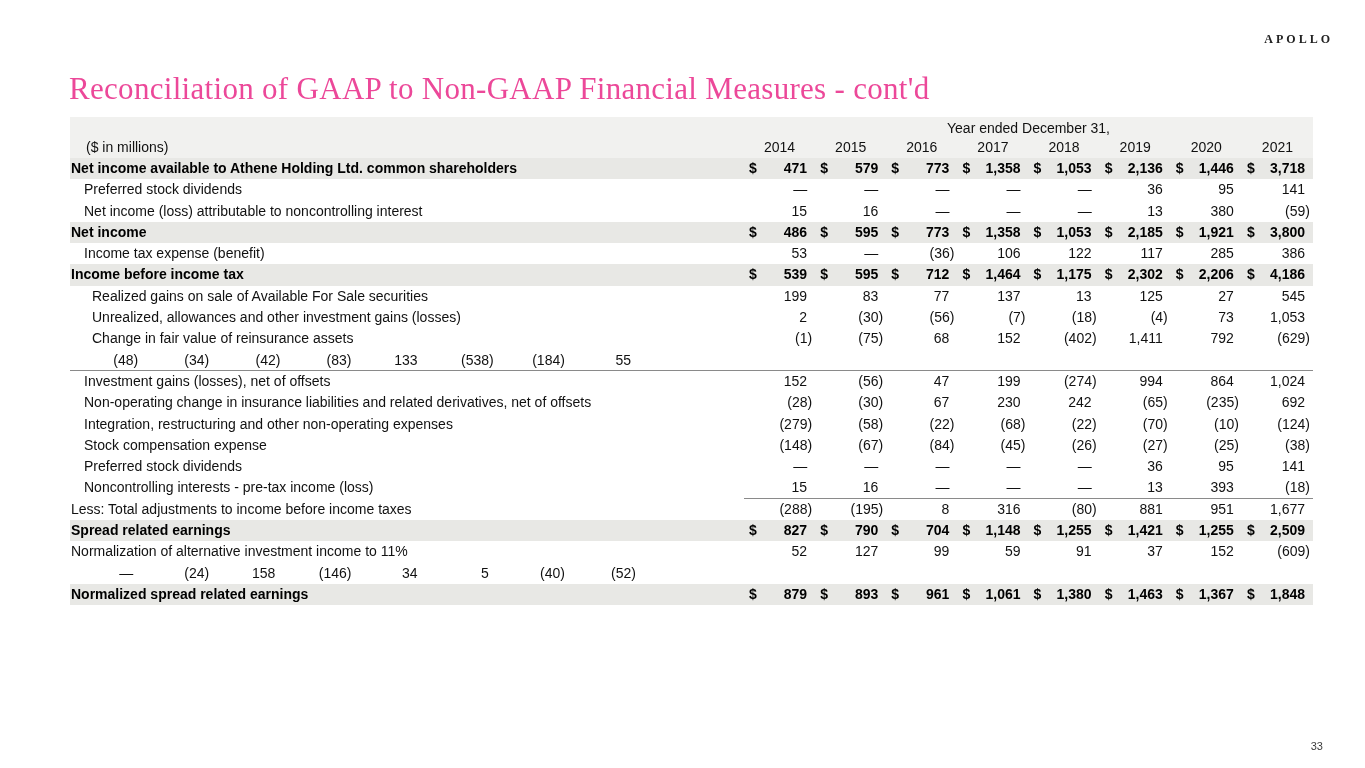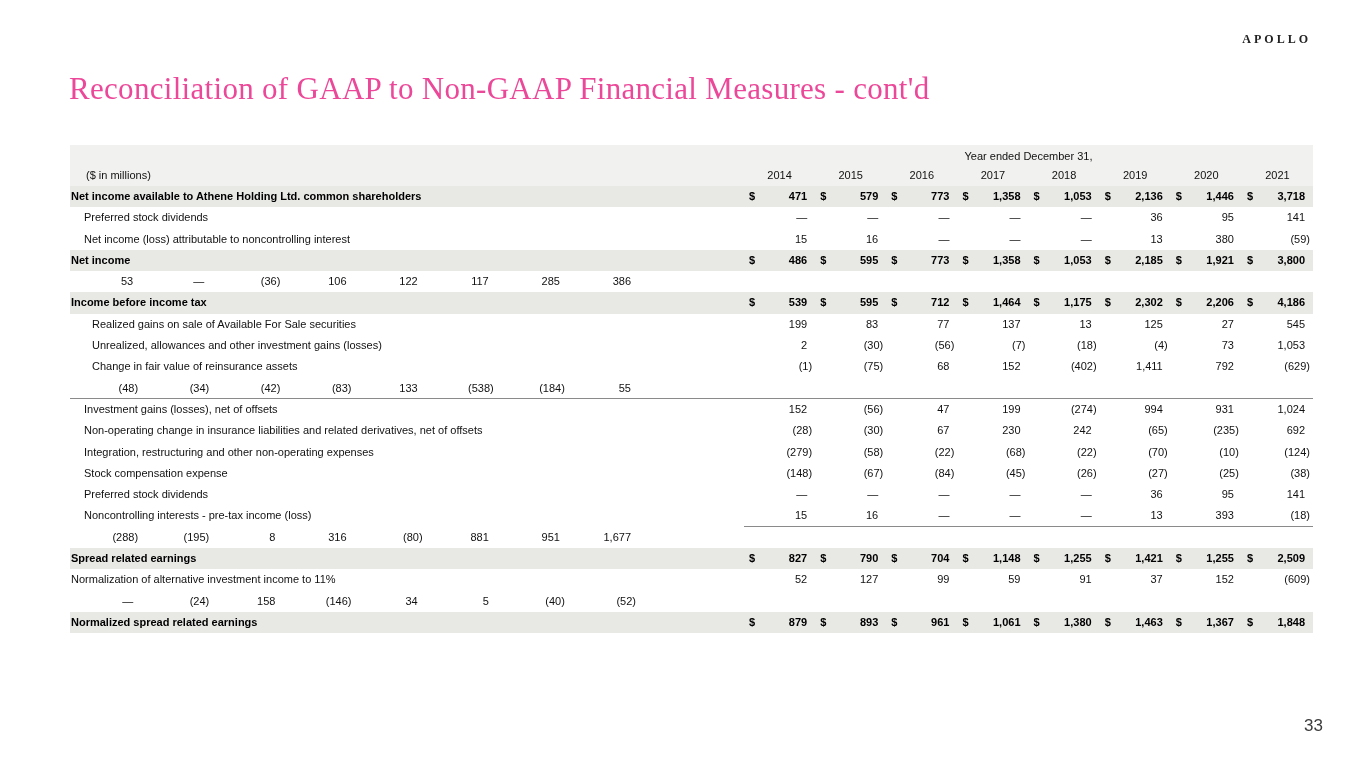--- a/index.html
+++ b/index.html
@@ -7,27 +7,27 @@
     position:relative;width:1365px;height:768px;background:#ffffff;
     font-family:"Liberation Sans",sans-serif;overflow:hidden;color:#111;
     --header-bg:#f1f1ef;--total-bg:#e8e8e5;--rule:#8a8a8a;
   }
   .title{
     position:absolute;left:69px;top:51px;
     font-family:"Liberation Serif",serif;font-size:31px;font-weight:400;
     color:#ec4899;white-space:nowrap;letter-spacing:0.3px;margin-top:20px;
   }
   .logo{
-    position:absolute;top:32px;right:54px;
+    position:absolute;top:32px;right:32px;
     font-family:"Liberation Serif",serif;font-size:12px;font-weight:700;
     letter-spacing:3px;color:#222;
   }
-  .page-num{position:absolute;right:42px;bottom:32px;font-size:17px;color:#3c3c3c;}
+  .page-num{position:absolute;right:42px;bottom:16px;font-size:11px;color:#3c3c3c;}
 
-  .fin-table{position:absolute;left:70px;top:117px;width:1243px;font-size:11px;line-height:21px;margin-top:28px;}
+  .fin-table{position:absolute;left:70px;top:117px;width:1243px;font-size:14px;line-height:21px;}
   .thead{background:var(--header-bg);}
   .hrow1{display:flex;height:20px;line-height:22px;}
   .hrow1 .spacer{width:674px;}
   .hrow1 .period{flex:1;text-align:center;}
   .hrow2{display:flex;height:21px;line-height:21px;}
   .hrow2 .units{width:674px;padding-left:16px;box-sizing:border-box;}
   .hrow2 .ycell{width:71.125px;text-align:center;}
 
   .row{display:flex;height:21.3px;line-height:21.3px;}
   .row.total{font-weight:700;background:var(--total-bg);color:#000;}
@@ -212,20 +212,21 @@
               <span class="cur">$</span>
               <span class="val">1,921</span>
             </div>
             <div class="cell">
               <span class="cur">$</span>
               <span class="val">3,800</span>
             </div>
           </div>
         </div>
         <div class="row">
+          <div class="label i1">Income tax expense (benefit)</div>
           <div class="nums">
             <div class="cell">
               <span class="cur"></span>
               <span class="val">53</span>
             </div>
             <div class="cell">
               <span class="cur"></span>
               <span class="val">—</span>
             </div>
             <div class="cell">
@@ -460,21 +461,21 @@
             <div class="cell">
               <span class="cur"></span>
               <span class="val neg">(274)</span>
             </div>
             <div class="cell">
               <span class="cur"></span>
               <span class="val">994</span>
             </div>
             <div class="cell">
               <span class="cur"></span>
-              <span class="val">931</span>
+              <span class="val">864</span>
             </div>
             <div class="cell">
               <span class="cur"></span>
               <span class="val">1,024</span>
             </div>
           </div>
         </div>
         <div class="row">
           <div class="label i1">Non-operating change in insurance liabilities and related derivatives, net of offsets</div>
           <div class="nums">
@@ -654,20 +655,21 @@
               <span class="cur"></span>
               <span class="val">393</span>
             </div>
             <div class="cell">
               <span class="cur"></span>
               <span class="val neg">(18)</span>
             </div>
           </div>
         </div>
         <div class="row">
+          <div class="label i0">Less: Total adjustments to income before income taxes</div>
           <div class="nums">
             <div class="cell">
               <span class="cur"></span>
               <span class="val neg">(288)</span>
             </div>
             <div class="cell">
               <span class="cur"></span>
               <span class="val neg">(195)</span>
             </div>
             <div class="cell">

